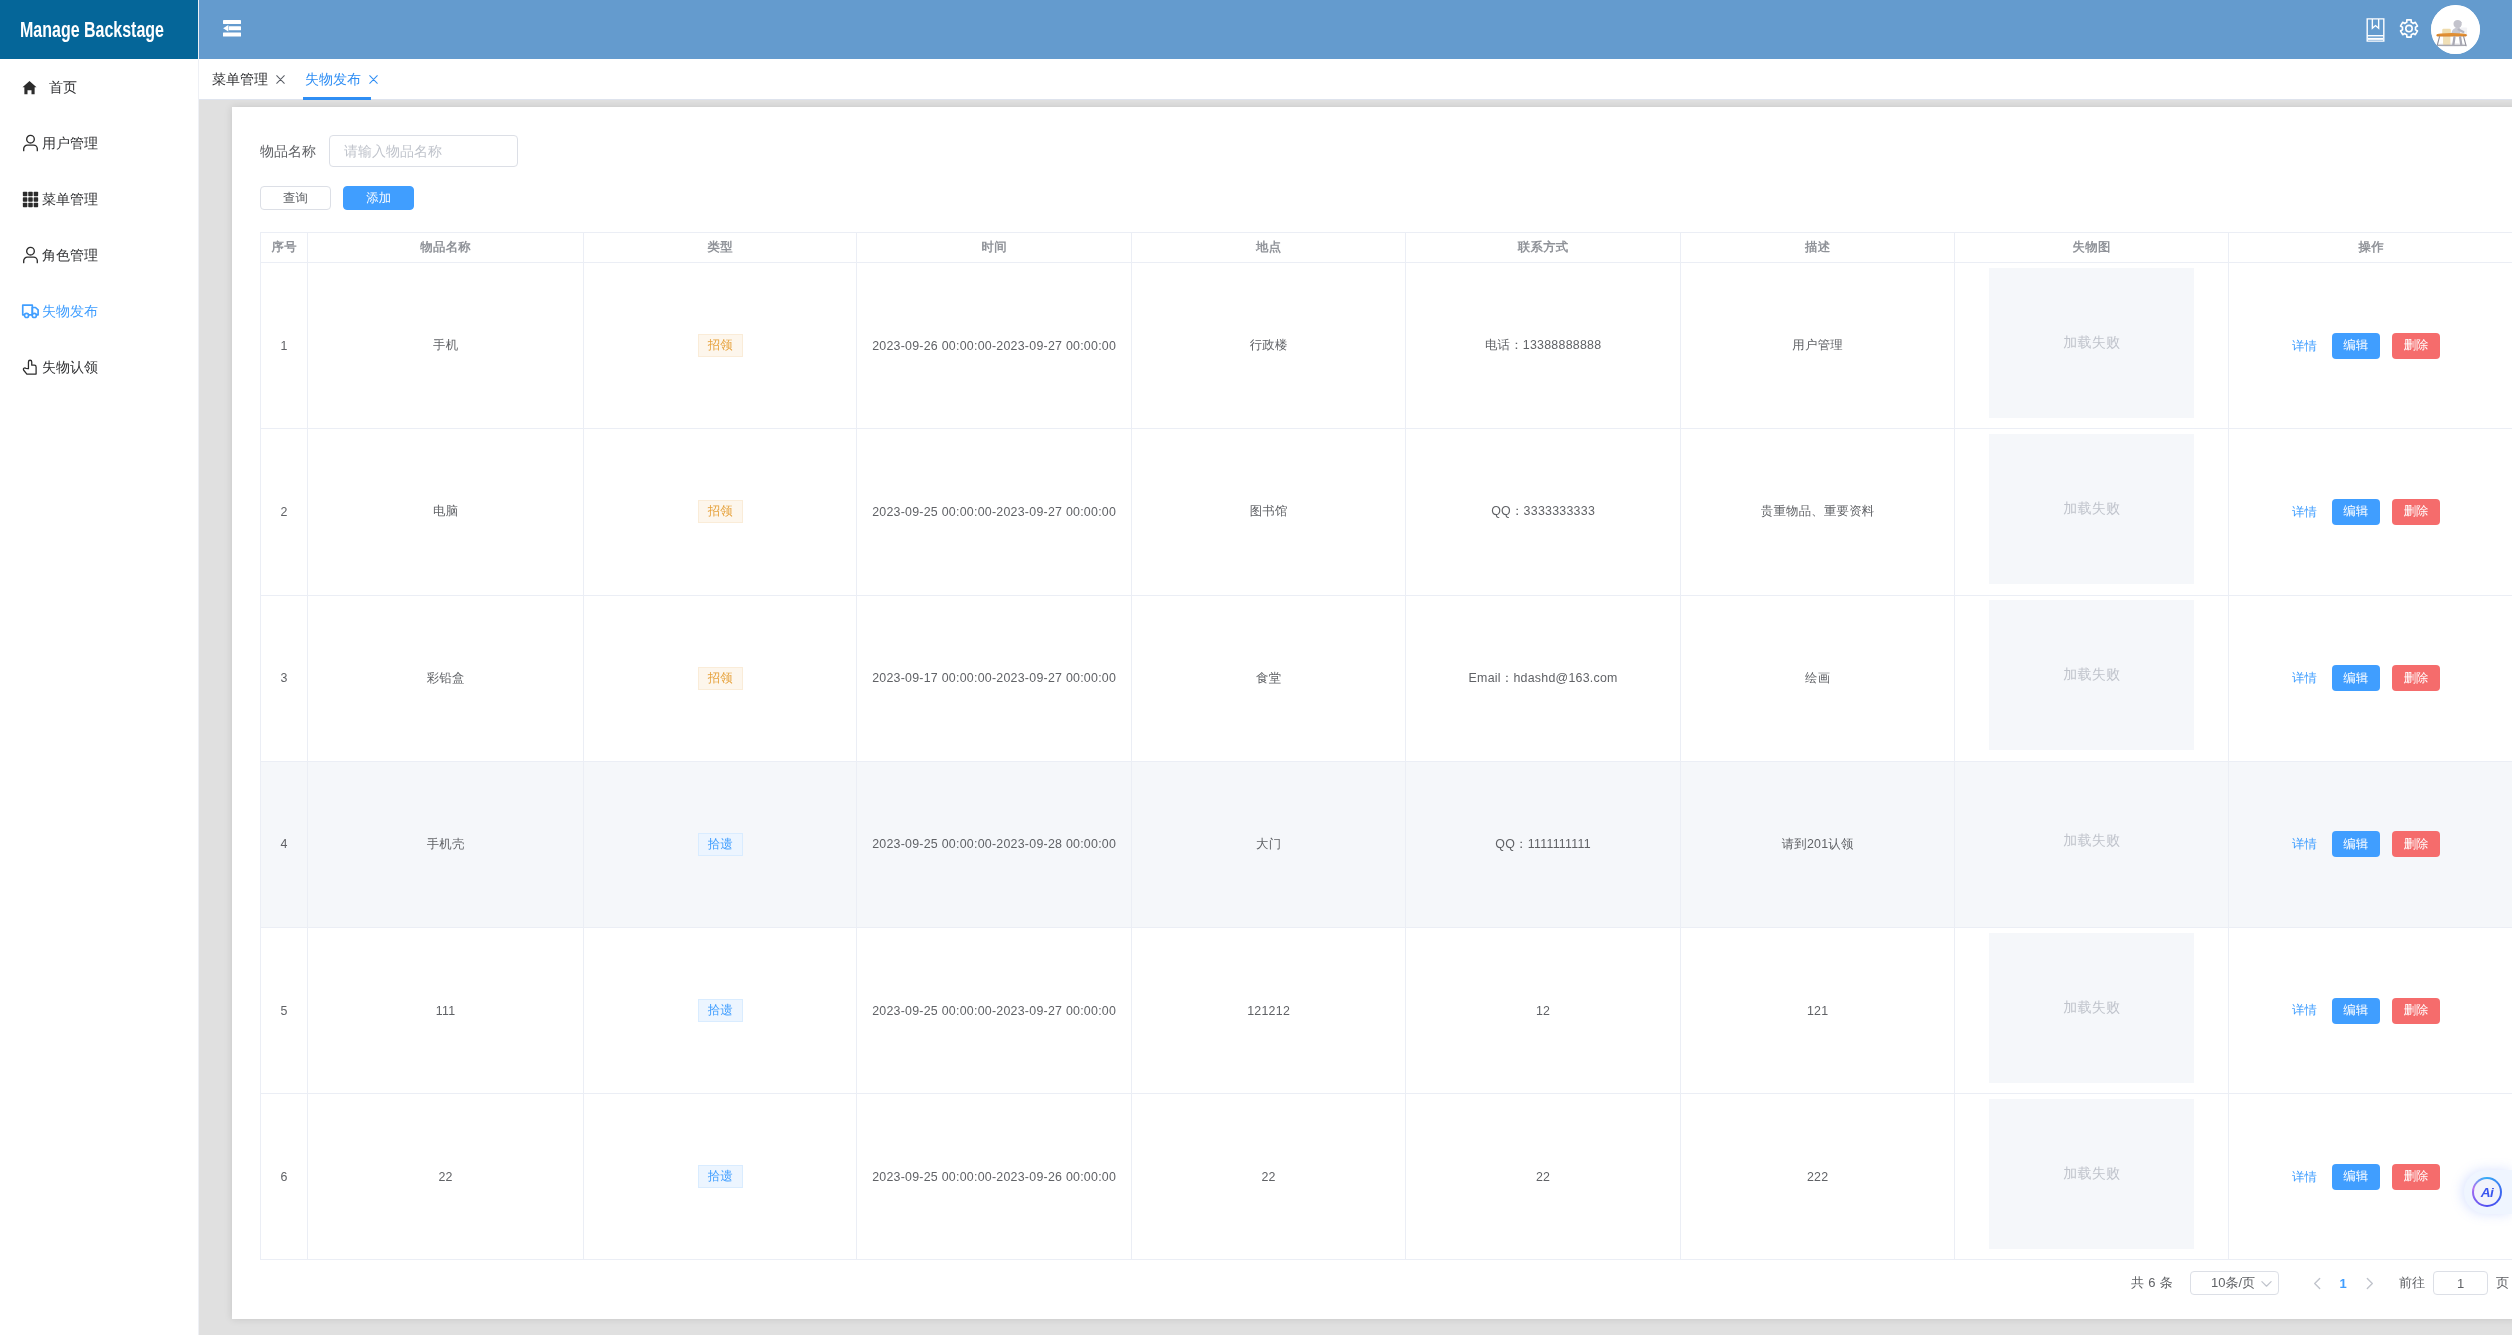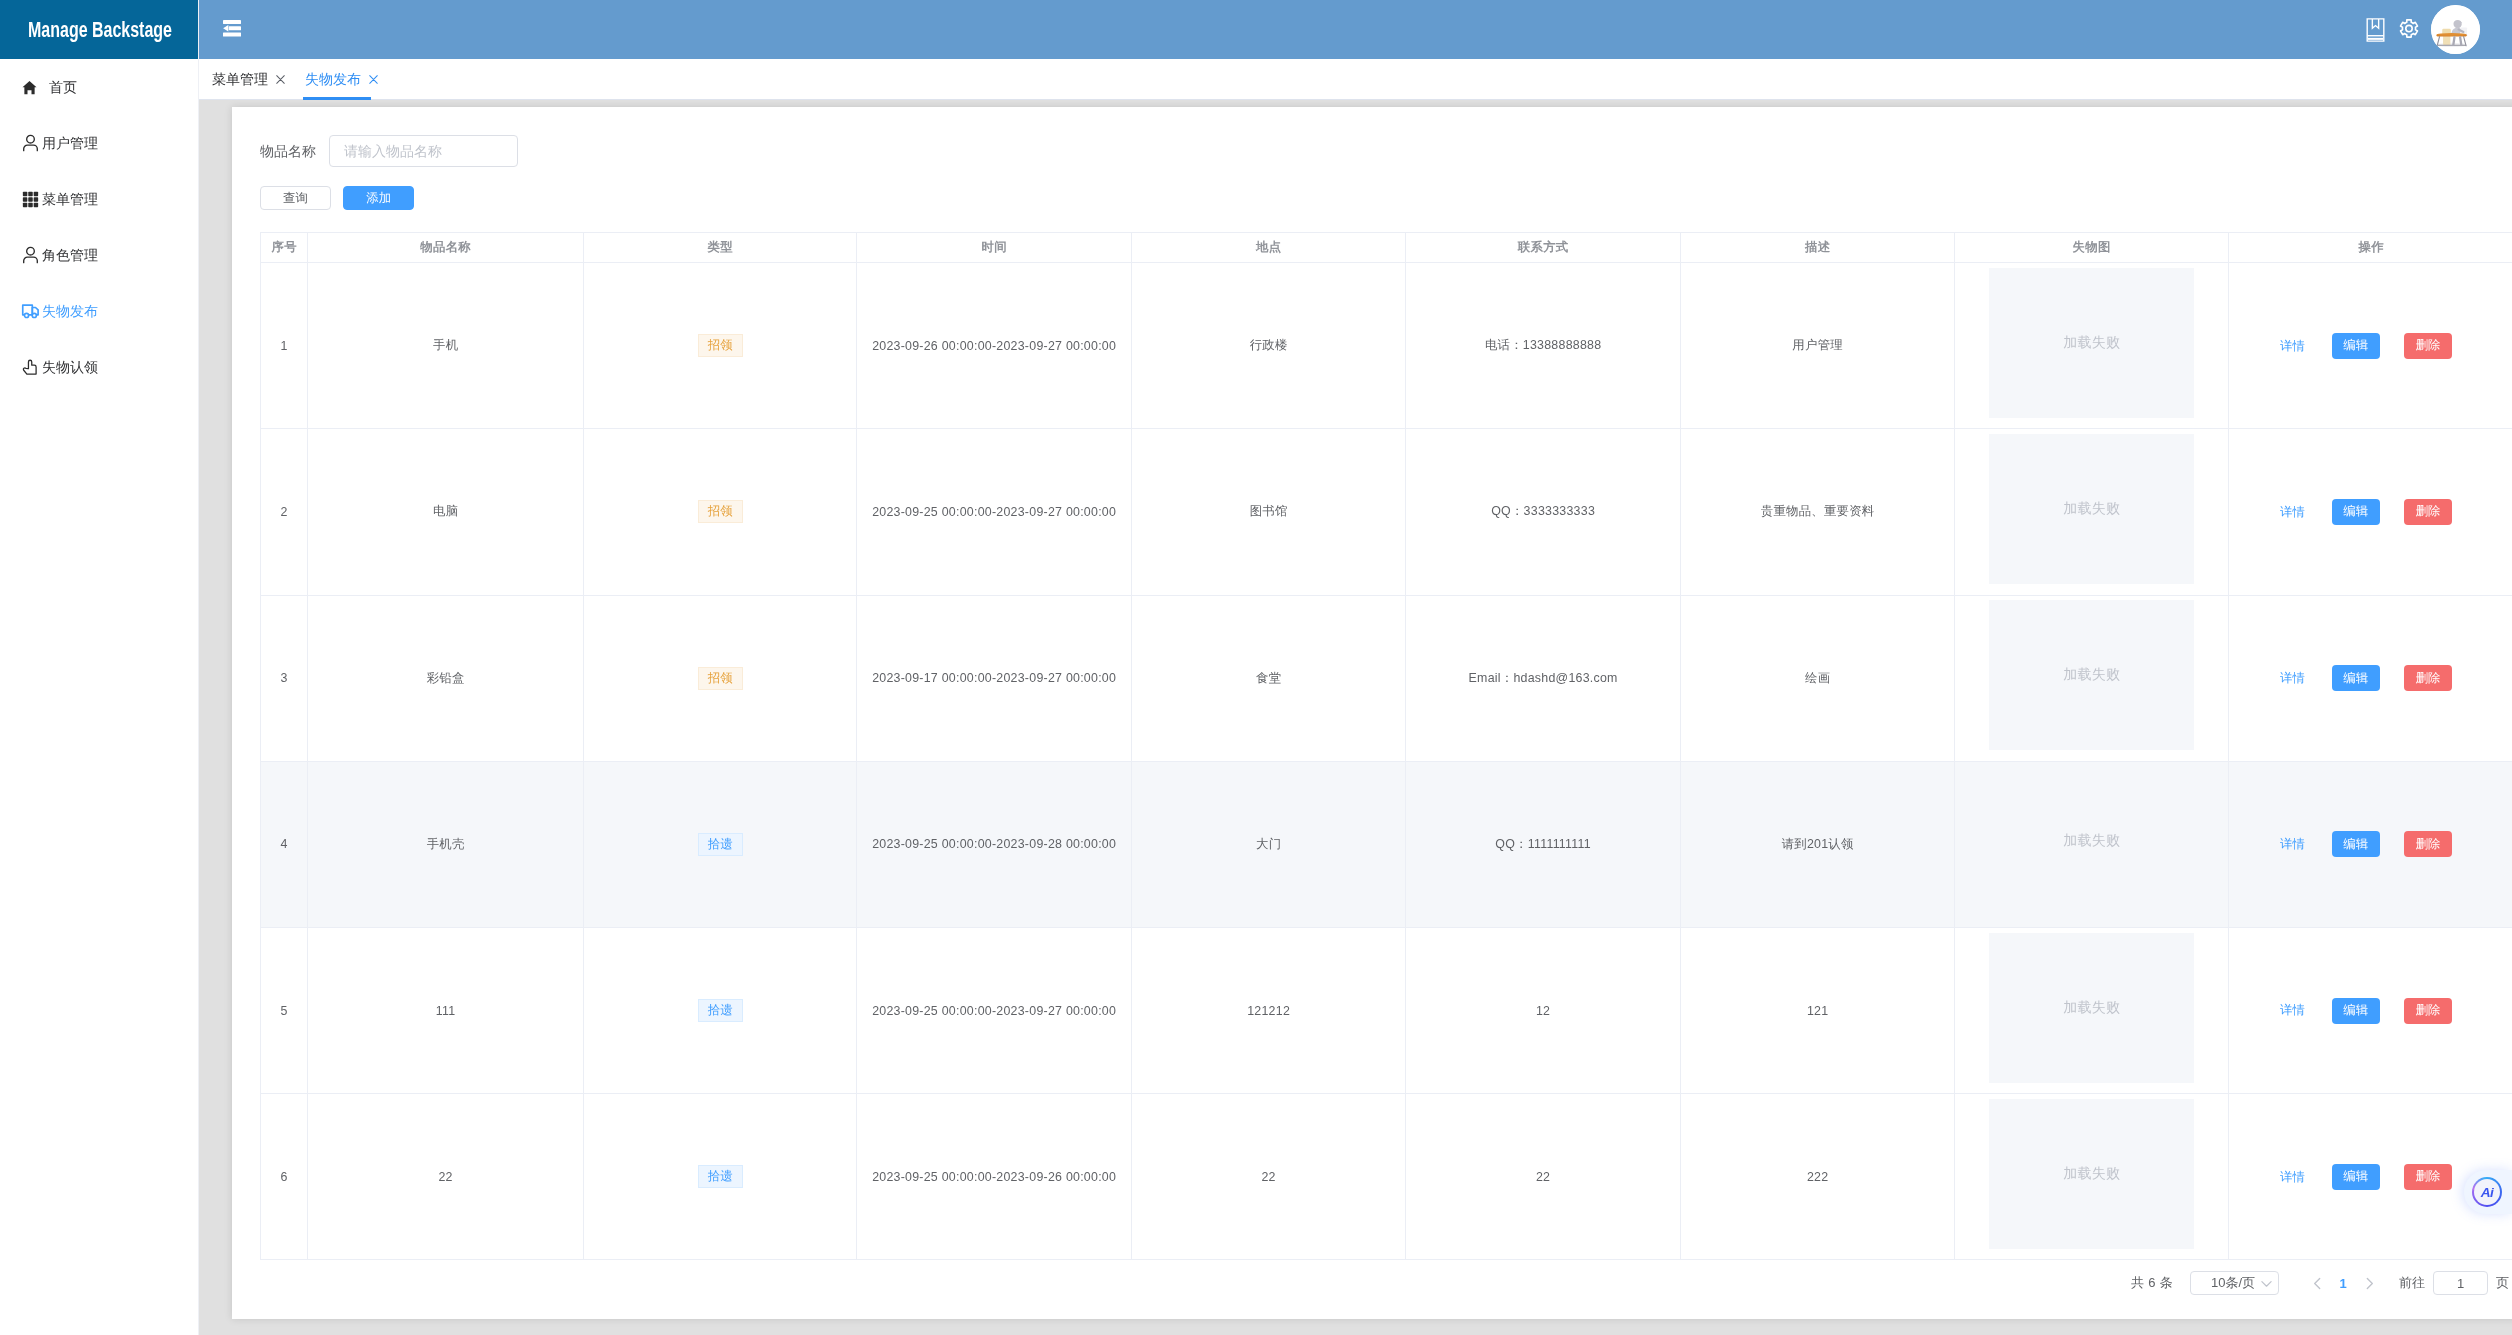--- a/index.html
+++ b/index.html
@@ -5,21 +5,21 @@
 <style>
   *{box-sizing:border-box;margin:0;padding:0;}
   html,body{width:2512px;height:1335px;overflow:hidden;}
   body{font-family:"Liberation Sans",sans-serif;background:#e8e8e8;font-size:14px;color:#303133;
        -webkit-font-smoothing:antialiased;}
   .app{display:flex;width:2512px;height:1335px;}
 
   
   .sidebar{width:199px;flex:0 0 199px;background:#ffffff;height:1335px;overflow:hidden;border-right:1px solid #eef0f5;}
   .brand{height:59px;background:#056699;color:#fff;display:flex;align-items:center;
-         padding-left:28px;font-size:22px;font-weight:700;white-space:nowrap;overflow:hidden;}
+         padding-left:20px;font-size:22px;font-weight:700;white-space:nowrap;overflow:hidden;}
   .brand > span{display:inline-block;transform:scaleX(.727);transform-origin:left center;}
   .menu{padding-top:0px;}
   .menu-item{height:56px;display:flex;align-items:center;padding-left:21px;font-size:14px;
              color:#303133;cursor:pointer;background:#fff;}
   .menu-item .mi-icon{width:19px;height:19px;display:inline-flex;align-items:center;
              justify-content:center;flex:0 0 19px;}
   .menu-item .mi-label{margin-left:2px;line-height:1;}
   .menu-item.home .mi-icon{width:16px;flex:0 0 16px;}
   .menu-item.home .mi-label{margin-left:12px;}
   .menu-item.active{color:#409eff;}
@@ -80,21 +80,21 @@
             text-indent:.25px;}
   table.tbl td .tag,table.tbl td .ops{letter-spacing:normal;text-indent:0;}
   table.tbl tr.hl td{background:#f5f7fa;}
   .tag{display:inline-block;height:23px;line-height:21px;padding:0 9px;border-radius:0;
        font-size:12.4px;border:1px solid transparent;}
   .tag.warning{background:#fdf6ec;border-color:#faecd8;color:#e6a23c;}
   .tag.primary{background:#ecf5ff;border-color:#d9ecff;color:#409eff;}
   .img-ph{width:205px;height:150px;background:#f5f7fa;display:inline-flex;align-items:center;
           justify-content:center;color:#c0c4cc;font-size:14px;vertical-align:middle;
           position:relative;top:-3px;}
-  .ops{display:flex;align-items:center;justify-content:center;gap:12px;position:relative;left:-5px;}
+  .ops{display:flex;align-items:center;justify-content:center;gap:0;position:relative;left:-5px;}
   .op-link{color:#409eff;font-size:12.4px;cursor:pointer;line-height:1;}
   .op-btn{height:26px;border-radius:4px;font-size:12.4px;color:#fff;border:none;cursor:pointer;
           padding:0 11.5px;font-family:"Liberation Sans",sans-serif;
           display:inline-flex;align-items:center;justify-content:center;}
   .op-btn.edit{margin-left:15px;background:#409eff;}
   .op-btn.del{margin-left:12.5px;background:#f56c6c;}
 
   
   .pager{position:absolute;right:17px;bottom:0;height:72px;display:flex;align-items:center;
          font-size:13px;color:#606266;}

